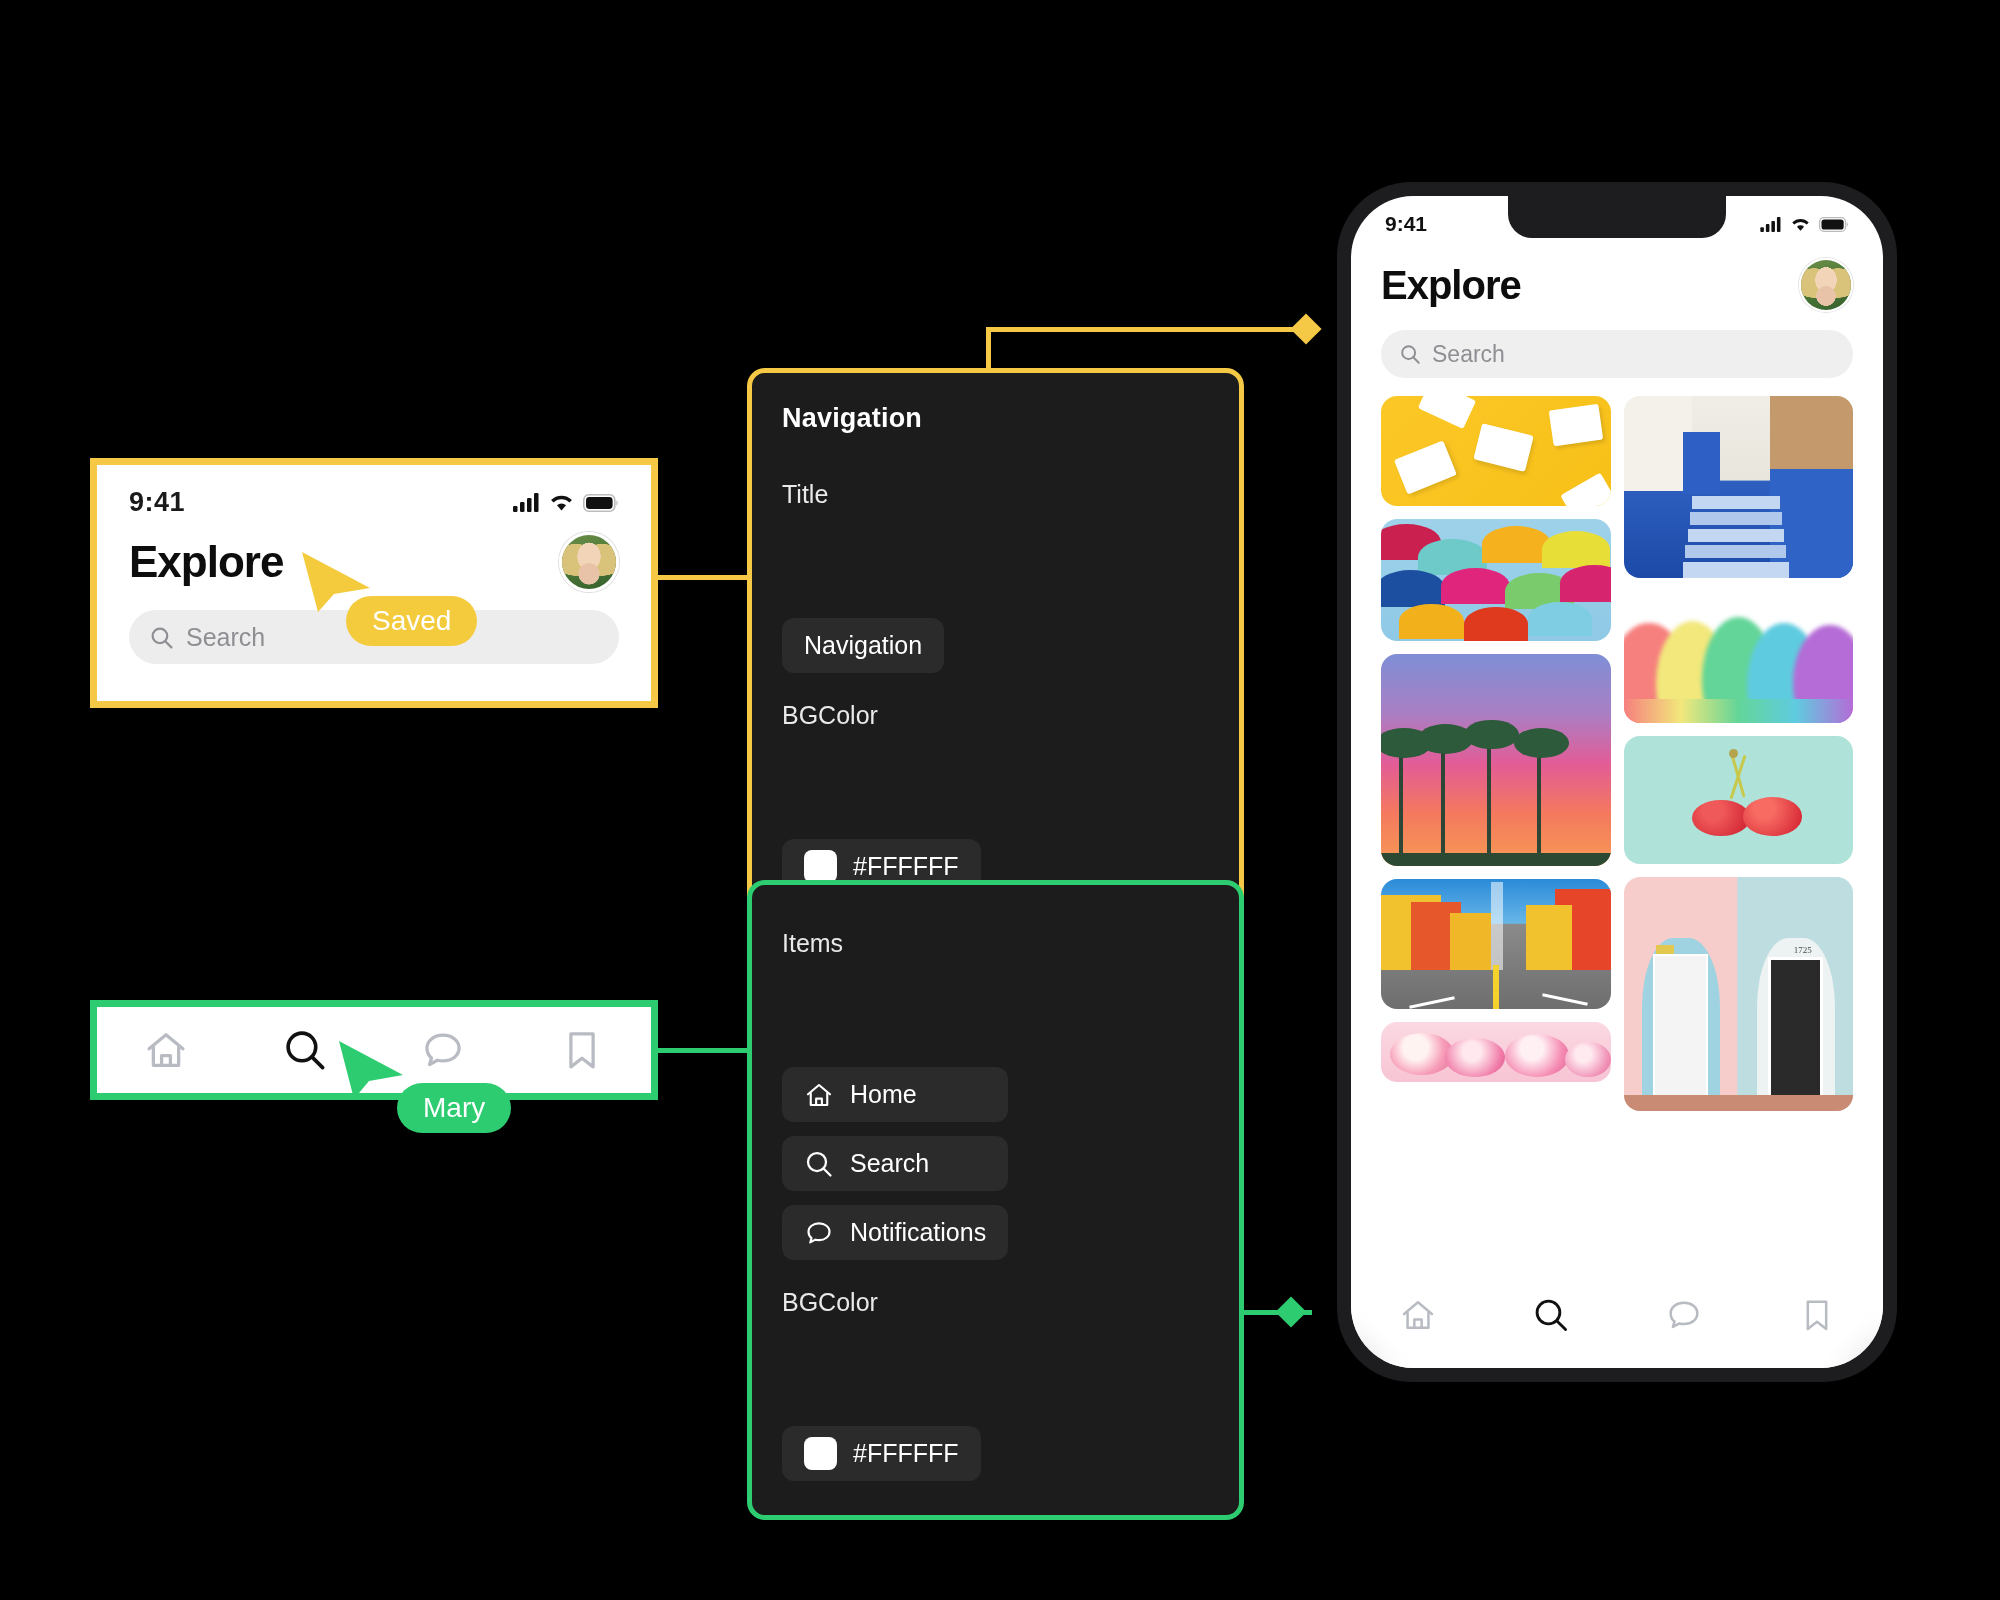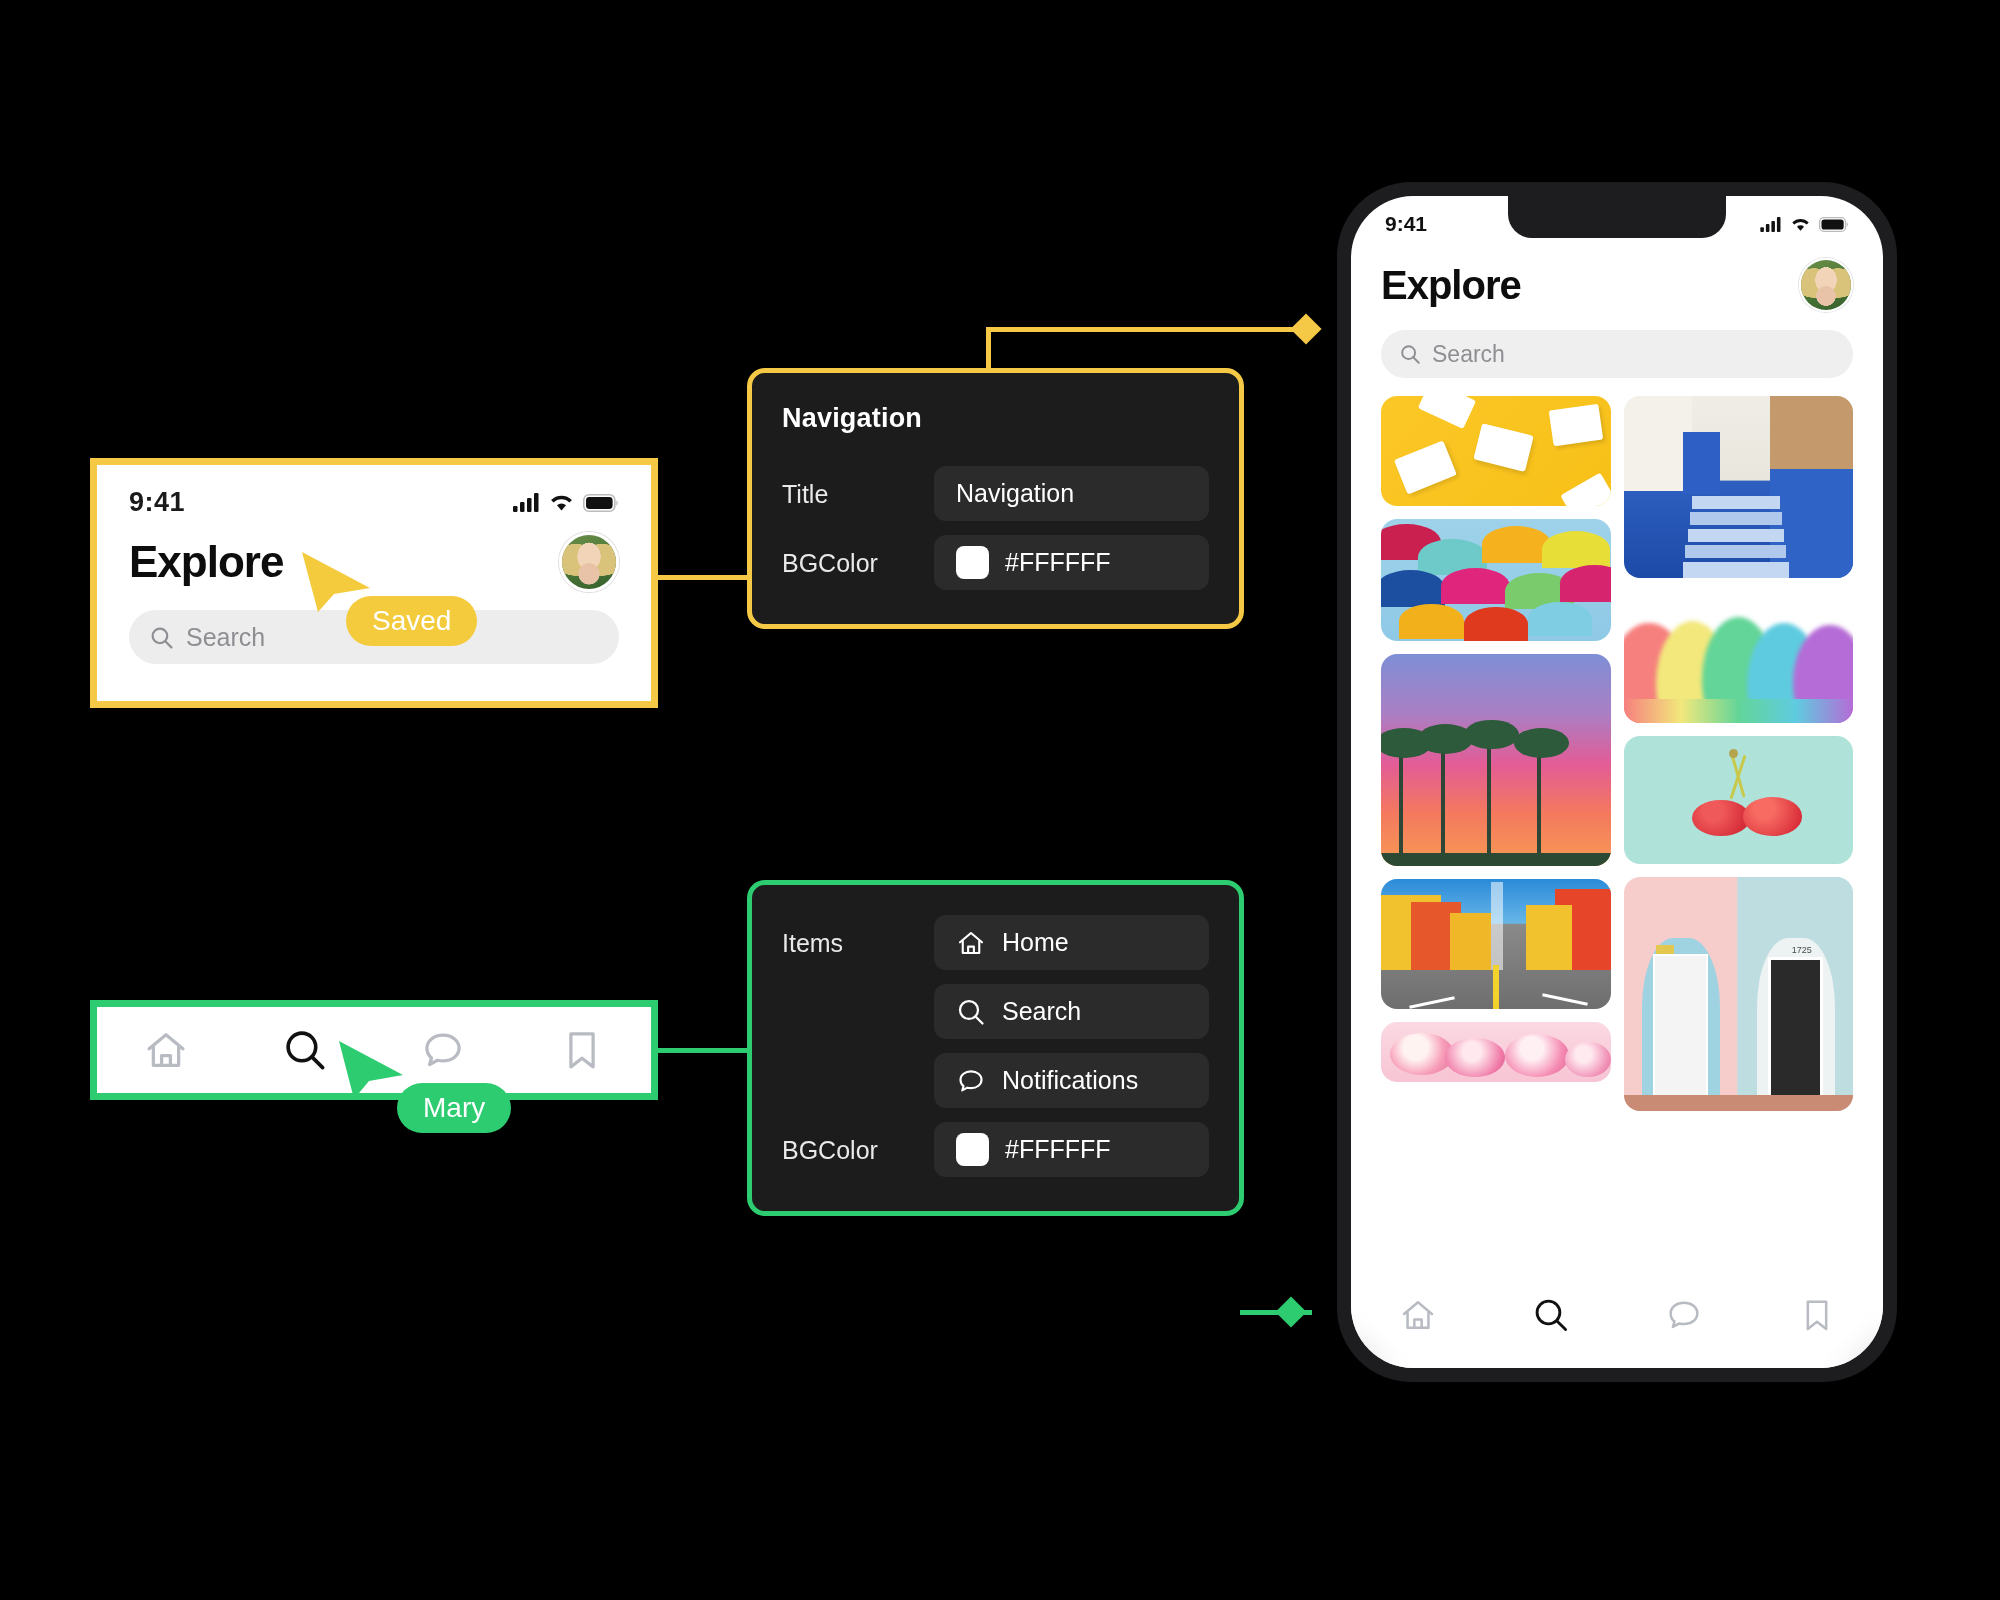--- a/index.html
+++ b/index.html
@@ -81,21 +81,21 @@
     position: absolute;
     background: #1C1C1C;
     border-radius: 18px;
     padding: 30px 30px 34px 30px;
   }
   .panel-nav { left: 747px; top: 368px; width: 497px; border: 5px solid #F5C945; }
   .panel-tab { left: 747px; top: 880px; width: 497px; border: 5px solid #2ECC71; }
   .panel-title {
     font-size: 27px; font-weight: 700; color: #FFFFFF; margin-bottom: 32px; letter-spacing: .2px;
   }
-  .prow { display: flex; align-items: flex-start; margin-bottom: 14px; }
+  .prow { display: flex; align-items: flex-start; margin-bottom: 14px; flex-direction: column; }
   .prow:last-child { margin-bottom: 0; }
   .plabel {
     width: 152px; flex: 0 0 152px;
     font-size: 25px; color: #E9E9E9; padding-top: 14px;
   }
   .pfields { flex: 1; display: flex; flex-direction: column; gap: 14px; }
   .pfield {
     background: #2B2B2B; border-radius: 12px;
     height: 55px; display: flex; align-items: center;
     padding: 0 22px; gap: 16px;
@@ -452,21 +452,21 @@
             <div style="position:absolute;left:52%;top:48%;width:26%;height:30%;border-radius:50%;background:radial-gradient(circle at 36% 30%,#F76B62 0 22%,#D01A2C 100%);"></div>
           </div>
 
           <div class="tile" style="height:234px;
                background:linear-gradient(90deg,#F7CDCB 0%,#F7CDCB 49%,#BDDDE0 50%,#BDDDE0 100%);">
             <div style="position:absolute;left:8%;top:26%;width:34%;height:74%;background:#9FD3E2;border-radius:40% 40% 0 0;"></div>
             <div style="position:absolute;left:13%;top:33%;width:24%;height:67%;background:#F4F4F4;border:2px solid #fff;"></div>
             <div style="position:absolute;left:14%;top:29%;width:8%;height:4%;background:#E3C84F;"></div>
             <div style="position:absolute;right:8%;top:26%;width:34%;height:74%;background:#EDF2F3;border-radius:40% 40% 0 0;"></div>
             <div style="position:absolute;right:13%;top:34%;width:24%;height:66%;background:#2A2A2A;border:3px solid #fff;"></div>
-            <div style="position:absolute;right:18%;top:29%;font-size:9px;color:#4a4a4a;font-family:Liberation Sans, sans-serif;">1725</div>
+            <div style="position:absolute;right:18%;top:29%;font-size:9px;color:#4a4a4a;font-family:Liberation Serif, serif;">1725</div>
             <div style="position:absolute;left:0;bottom:0;width:100%;height:7%;background:#C98B74;"></div>
           </div>
         </div>
       </div>
 
       <div class="ph-tabbar">
         <svg width="38" height="38" viewBox="0 0 24 24">
           <path d="M3.2 11.4 L12 4 L20.8 11.4" fill="none" stroke="#B8BCC2" stroke-width="1.6" stroke-linecap="round" stroke-linejoin="round"></path>
           <path d="M5.4 10.5 V20 h13.2 V10.5" fill="none" stroke="#B8BCC2" stroke-width="1.6" stroke-linecap="round" stroke-linejoin="round"></path>
           <path d="M9.7 20 v-5.1 h4.6 V20" fill="none" stroke="#B8BCC2" stroke-width="1.6" stroke-linejoin="round"></path>

